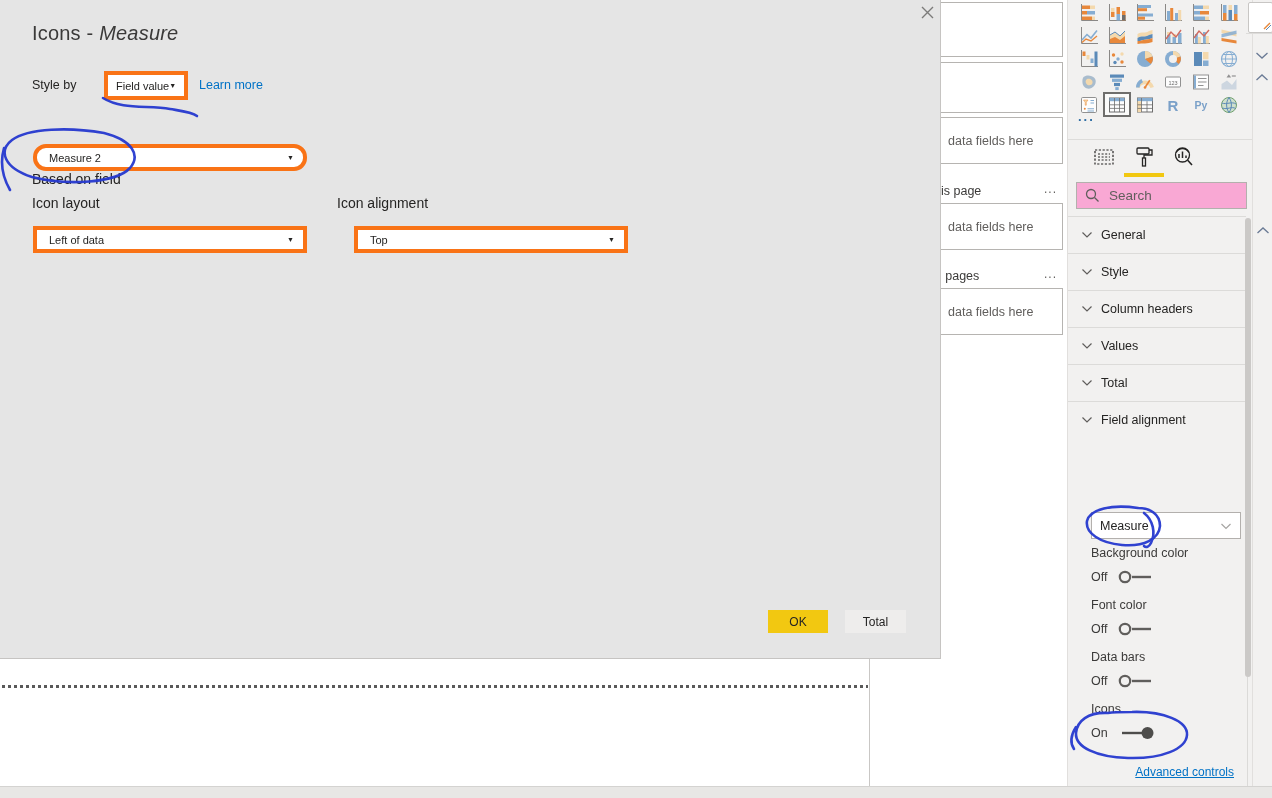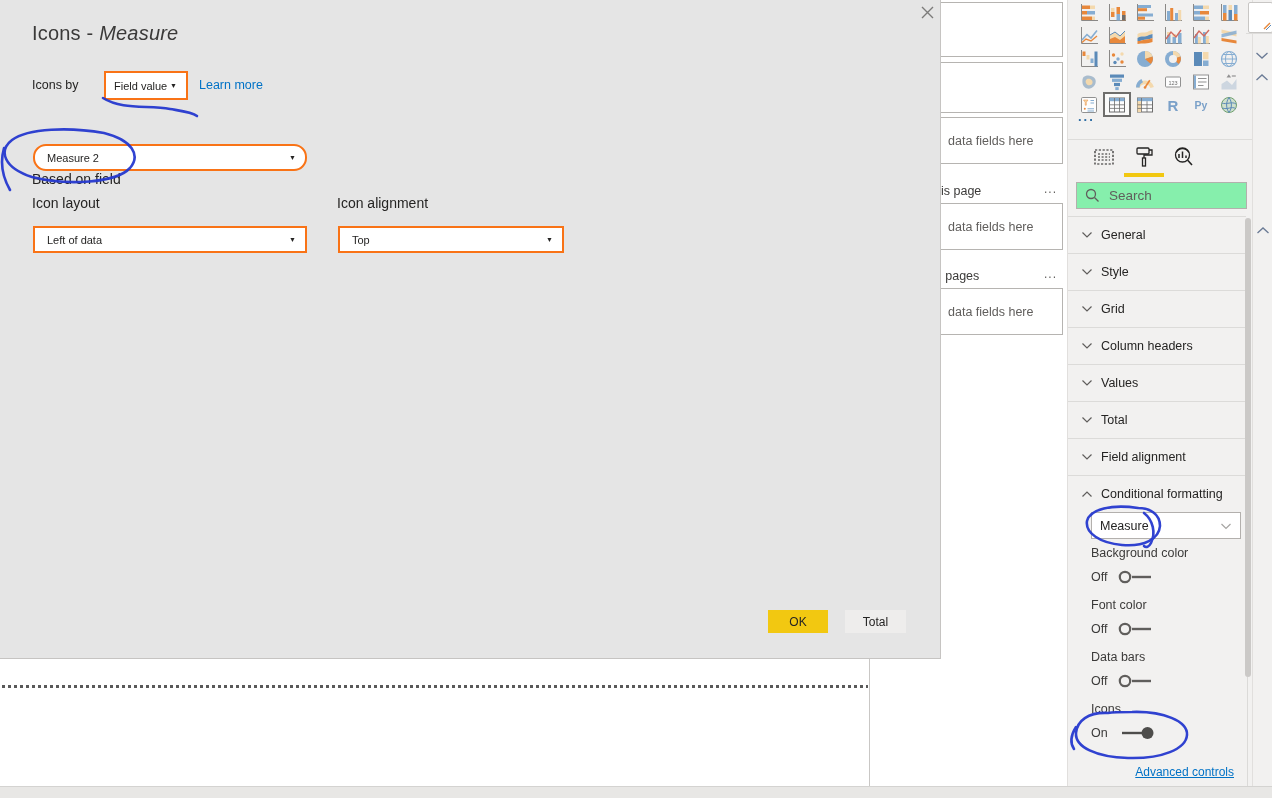--- a/index.html
+++ b/index.html
@@ -6,33 +6,33 @@
   body{width:1272px;height:798px;position:relative;overflow:hidden;background:#fff;
        font-family:"Liberation Sans",sans-serif;color:#252423;-webkit-font-smoothing:antialiased;}
   .abs{position:absolute;}
   
   #dialog{left:0;top:0;width:940px;height:658px;background:#e5e5e5;z-index:5;
           border-right:1px solid #c6c4c2;border-bottom:1px solid #c6c4c2;}
   #dlg-title{left:32px;top:22px;font-size:20px;font-weight:300;color:#3b3a39;letter-spacing:.2px;}
   #dlg-title .em{font-style:italic;}
   .dlg-label{font-size:12.5px;color:#252423;}
   .dlg-label-lg{font-size:14px;color:#252423;}
-  .pbi-select{background:#fff;border:2px solid #f97316;display:flex;align-items:center;
+  .pbi-select{background:#fff;border:4px solid #f97316;display:flex;align-items:center;
               justify-content:space-between;box-sizing:border-box;cursor:pointer;}
   .pbi-select .val{font-size:11px;color:#201f1e;padding-left:12px;white-space:nowrap;}
   .pbi-select .caret{font-size:7px;color:#252423;padding-right:9px;}
   #fv-select{left:104px;top:71px;width:84px;height:29px;}
   #fv-select .val{padding-left:8px;}
   #learn-more{left:199px;top:78px;font-size:12.5px;color:#0072c6;cursor:pointer;}
   #bof-label{left:32px;top:125px;margin-top:46px;}
   #bof-select{left:33px;top:144px;width:274px;height:27px;border-radius:13px;}
   #il-label{left:32px;top:195px;}
   #ia-label{left:337px;top:195px;}
   #il-select{left:33px;top:226px;width:274px;height:27px;}
-  #ia-select{left:338px;top:226px;width:226px;height:27px;}
+  #ia-select{left:354px;top:226px;width:274px;height:27px;}
   #fb-label{left:32px;top:78px;}
   .btn{display:flex;align-items:center;justify-content:center;font-size:12px;cursor:pointer;box-sizing:border-box;}
   #ok-btn{left:768px;top:610px;width:60px;height:23px;background:#f2c811;color:#252423;}
   #cancel-btn{left:845px;top:610px;width:61px;height:23px;background:#eeedec;color:#252423;}
   #dlg-close{left:917px;top:2px;width:20px;height:20px;display:flex;align-items:center;justify-content:center;cursor:pointer;}
   
   #dotted-line{left:2px;top:685px;width:866px;height:3px;z-index:1;
      background:repeating-linear-gradient(90deg,#595959 0 3px,transparent 3px 6px);}
   #v-line{left:869px;top:658px;width:1px;height:128px;background:#c9c7c5;z-index:1;}
   #bottom-strip{left:0;top:786px;width:1272px;height:12px;background:#e8e7e5;border-top:1px solid #d4d3d1;z-index:6;}
@@ -45,21 +45,21 @@
   
   #panel{left:1067px;top:0;width:185px;height:786px;background:#f2f1f0;border-left:1px solid #e1dfdd;z-index:2;}
   #viz-grid{position:absolute;left:9px;top:2px;width:168px;display:grid;
             grid-template-columns:repeat(6,28px);grid-auto-rows:23px;}
   #viz-grid .cell{width:24px;height:21px;display:flex;align-items:center;justify-content:center;cursor:pointer;}
   #viz-grid .cell.sel{outline:2px solid #6f6e6c;background:#fbfbfa;}
   #viz-more{position:absolute;left:10px;top:112px;font-size:13px;font-weight:bold;color:#2e6da4;letter-spacing:2px;cursor:pointer;line-height:10px;}
   #pane-divider{position:absolute;left:0;top:139px;width:185px;height:1px;background:#dddcda;}
   .tab{position:absolute;top:146px;width:28px;height:26px;display:flex;align-items:center;justify-content:center;cursor:pointer;}
   #tab-underline{position:absolute;left:56px;top:173px;width:40px;height:4px;background:#f2c811;}
-  #search-box{position:absolute;left:8px;top:182px;width:171px;height:27px;background:#86efac;
+  #search-box{position:absolute;left:8px;top:182px;width:171px;height:27px;background:#f9a8d4;
               border:1px solid #b3b0ad;box-sizing:border-box;display:flex;align-items:center;}
   #search-box svg{margin-left:8px;}
   #search-input{border:none;outline:none;background:transparent;font-size:13.5px;color:#605e5c;
                 width:120px;margin-left:7px;font-family:"Liberation Sans",sans-serif;}
   #search-input::placeholder{color:#605e5c;opacity:1;}
   #sections{position:absolute;left:0;top:216px;width:178px;}
   .sec-row{height:36px;border-top:1px solid #dcdbd9;display:flex;align-items:center;cursor:pointer;}
   .sec-row svg{margin-left:13px;}
   .sec-row .lbl{margin-left:8px;font-size:12.5px;color:#252423;}
   #cf-dropdown{position:absolute;left:23px;top:512px;width:150px;height:27px;background:#fff;
@@ -401,51 +401,39 @@
       <div class="sec-row">
         <svg width="12" height="8" viewBox="0 0 12 8">
           <polyline points="1.5,1.5 6,6 10.5,1.5" fill="none" stroke="#605e5c" stroke-width="1.2"></polyline>
         </svg>
         <span class="lbl">Style</span>
       </div>
       <div class="sec-row">
         <svg width="12" height="8" viewBox="0 0 12 8">
           <polyline points="1.5,1.5 6,6 10.5,1.5" fill="none" stroke="#605e5c" stroke-width="1.2"></polyline>
         </svg>
-        <span class="lbl">Grid</span>
+        <span class="lbl">Column headers</span>
       </div>
       <div class="sec-row">
         <svg width="12" height="8" viewBox="0 0 12 8">
           <polyline points="1.5,1.5 6,6 10.5,1.5" fill="none" stroke="#605e5c" stroke-width="1.2"></polyline>
         </svg>
-        <span class="lbl">Column headers</span>
+        <span class="lbl">Values</span>
       </div>
       <div class="sec-row">
         <svg width="12" height="8" viewBox="0 0 12 8">
           <polyline points="1.5,1.5 6,6 10.5,1.5" fill="none" stroke="#605e5c" stroke-width="1.2"></polyline>
         </svg>
-        <span class="lbl">Values</span>
+        <span class="lbl">Total</span>
       </div>
       <div class="sec-row">
         <svg width="12" height="8" viewBox="0 0 12 8">
           <polyline points="1.5,1.5 6,6 10.5,1.5" fill="none" stroke="#605e5c" stroke-width="1.2"></polyline>
         </svg>
-        <span class="lbl">Total</span>
-      </div>
-      <div class="sec-row">
-        <svg width="12" height="8" viewBox="0 0 12 8">
-          <polyline points="1.5,1.5 6,6 10.5,1.5" fill="none" stroke="#605e5c" stroke-width="1.2"></polyline>
-        </svg>
         <span class="lbl">Field alignment</span>
-      </div>
-      <div class="sec-row">
-        <svg width="12" height="8" viewBox="0 0 12 8">
-          <polyline points="1.5,6.5 6,2 10.5,6.5" fill="none" stroke="#605e5c" stroke-width="1.2"></polyline>
-        </svg>
-        <span class="lbl">Conditional formatting</span>
       </div>
     </div>
 
   <div id="cf-dropdown">
     <span class="val">Measure</span>
     <svg width="12" height="8" viewBox="0 0 12 8">
         <polyline points="1.5,2 6,6.5 10.5,2" fill="none" stroke="#a6a4a2" stroke-width="1.2"></polyline>
       </svg>
   </div>
 
@@ -523,21 +511,21 @@
 </div>
 
 <div class="abs" id="dialog">
   <div class="abs" id="dlg-close">
     <svg width="13" height="13" viewBox="0 0 13 13">
         <path d="M1,1 L12,12 M12,1 L1,12" stroke="#7c7b7a" stroke-width="1.4"></path>
       </svg>
   </div>
   <div class="abs" id="dlg-title"><span>Icons - </span><span class="em">Measure</span></div>
 
-  <div class="abs dlg-label" id="fb-label">Icons by</div>
+  <div class="abs dlg-label" id="fb-label">Style by</div>
   <div class="abs pbi-select" id="fv-select">
     <span class="val">Field value</span>
     <span class="caret">▼</span>
   </div>
   <div class="abs" id="learn-more">Learn more</div>
 
   <div class="abs dlg-label-lg" id="bof-label">Based on field</div>
   <div class="abs pbi-select" id="bof-select">
     <span class="val">Measure 2</span>
     <span class="caret">▼</span>

